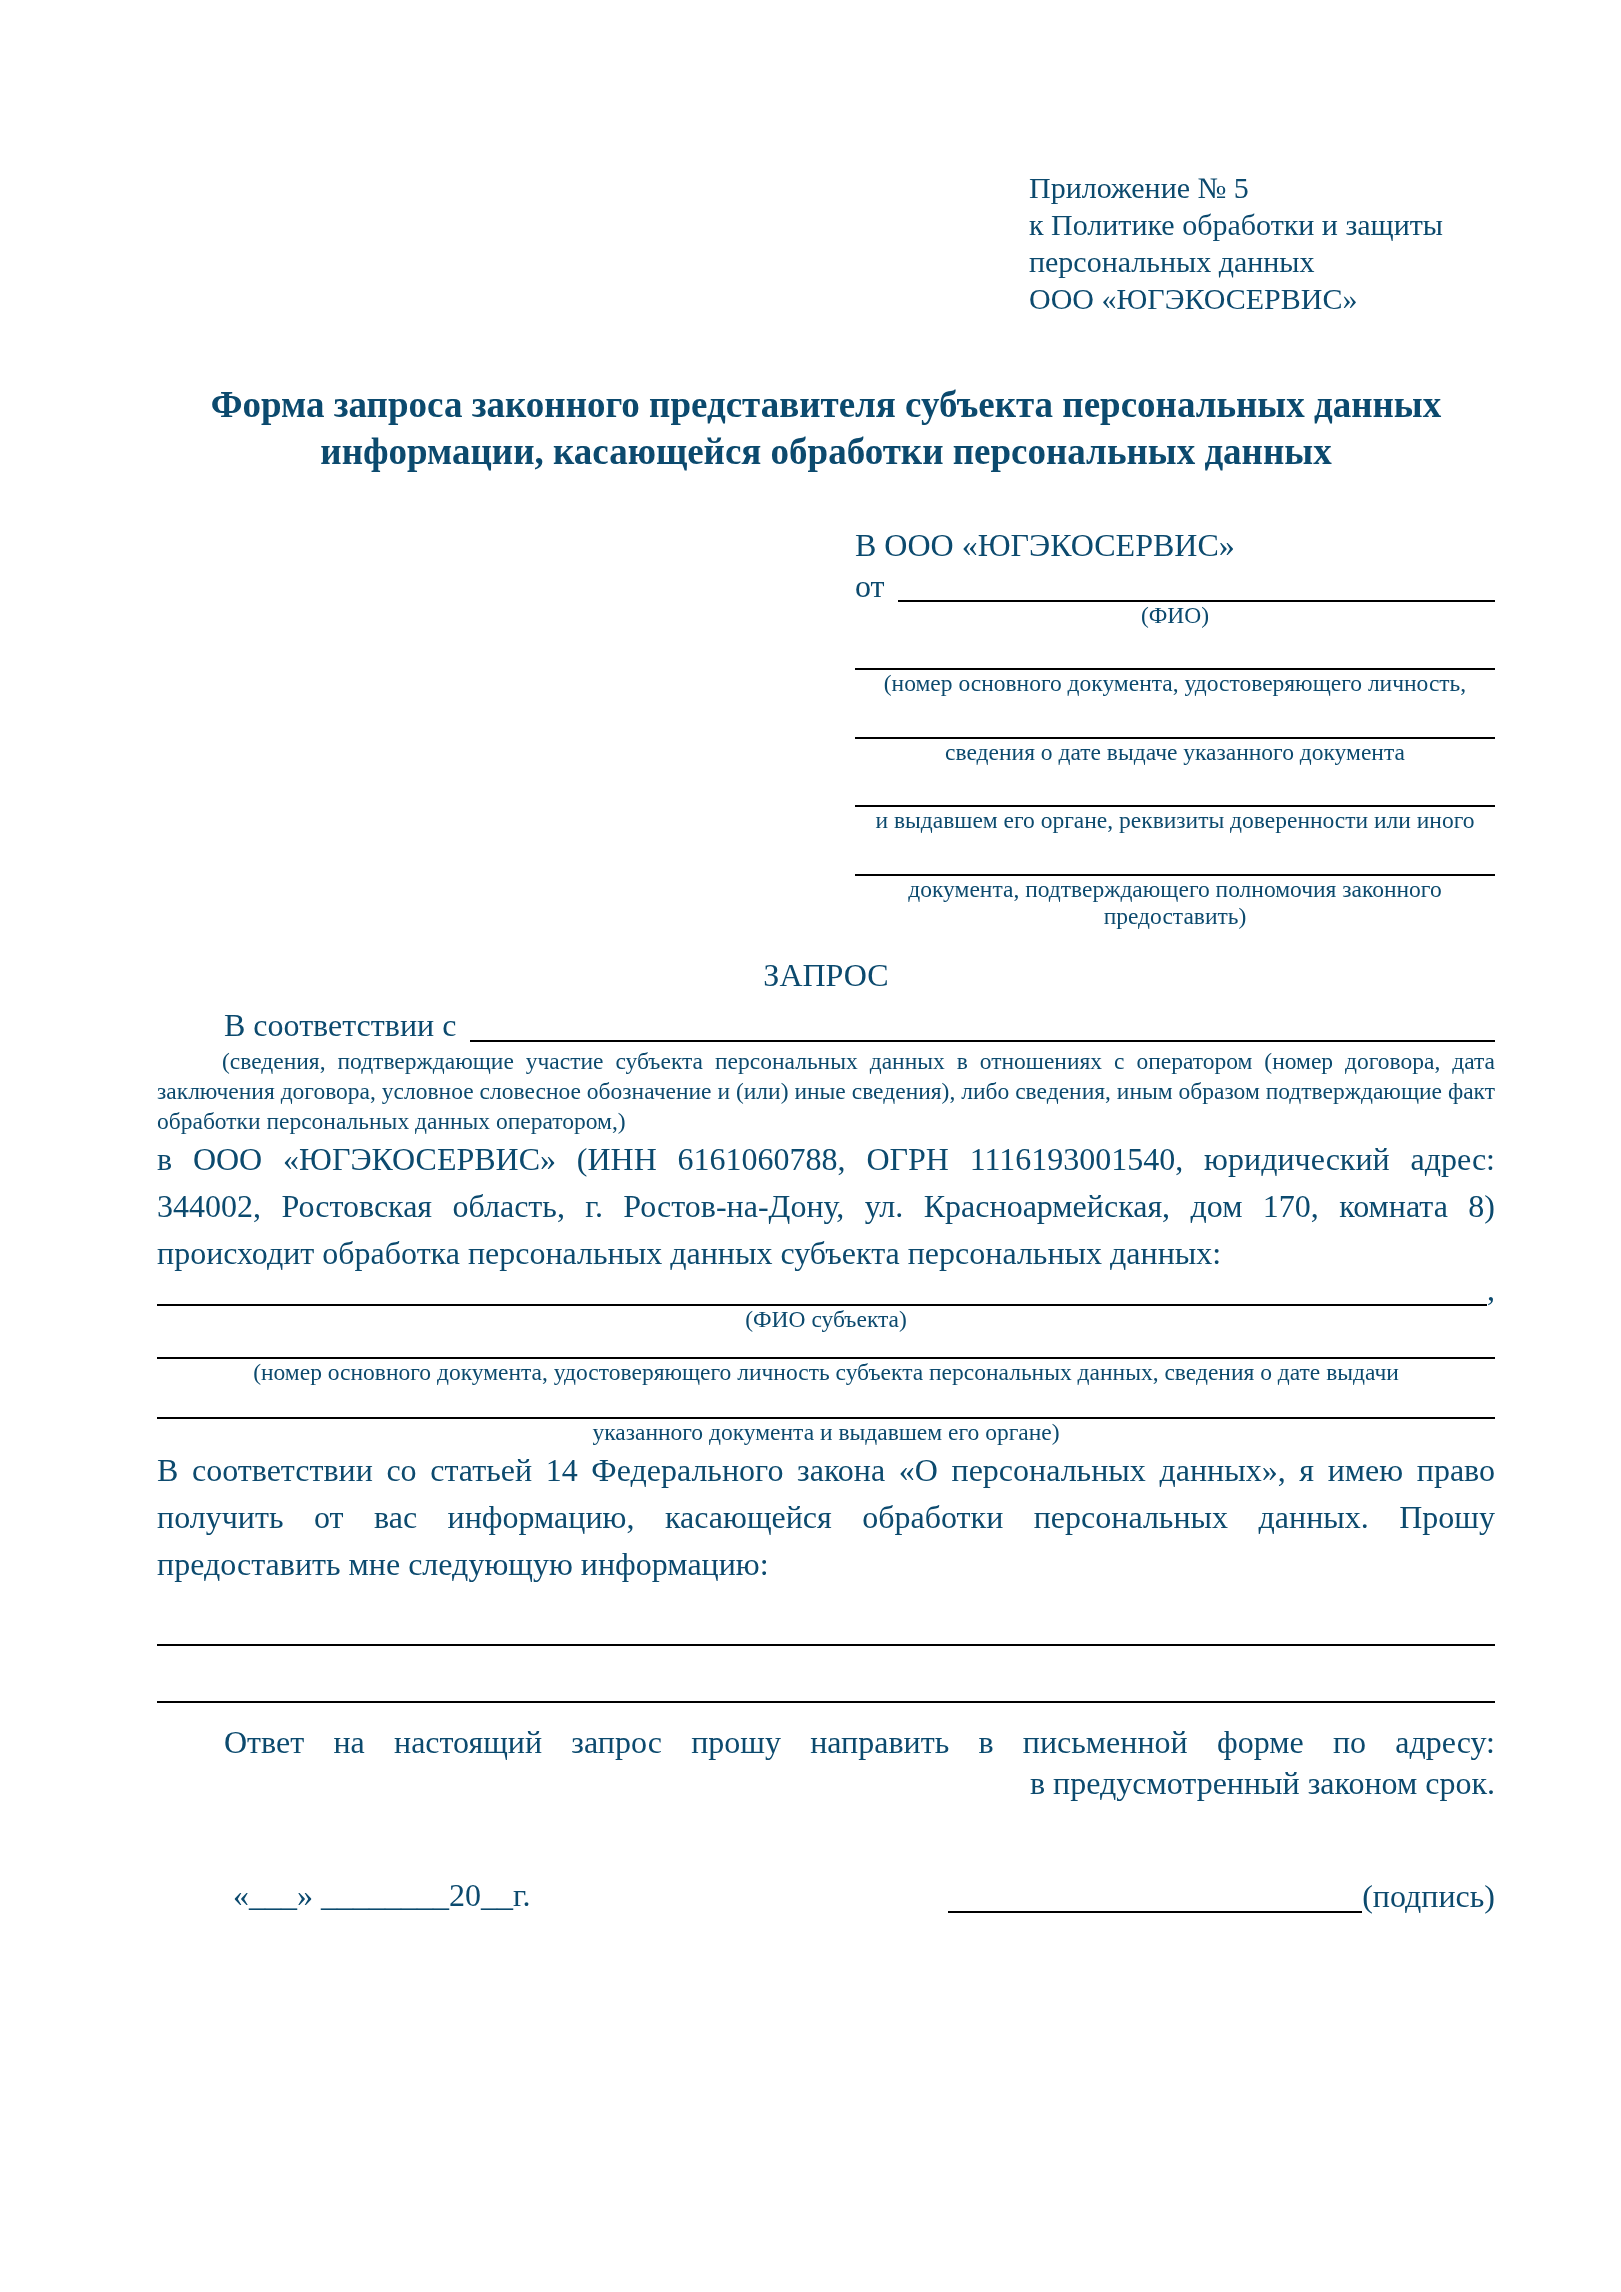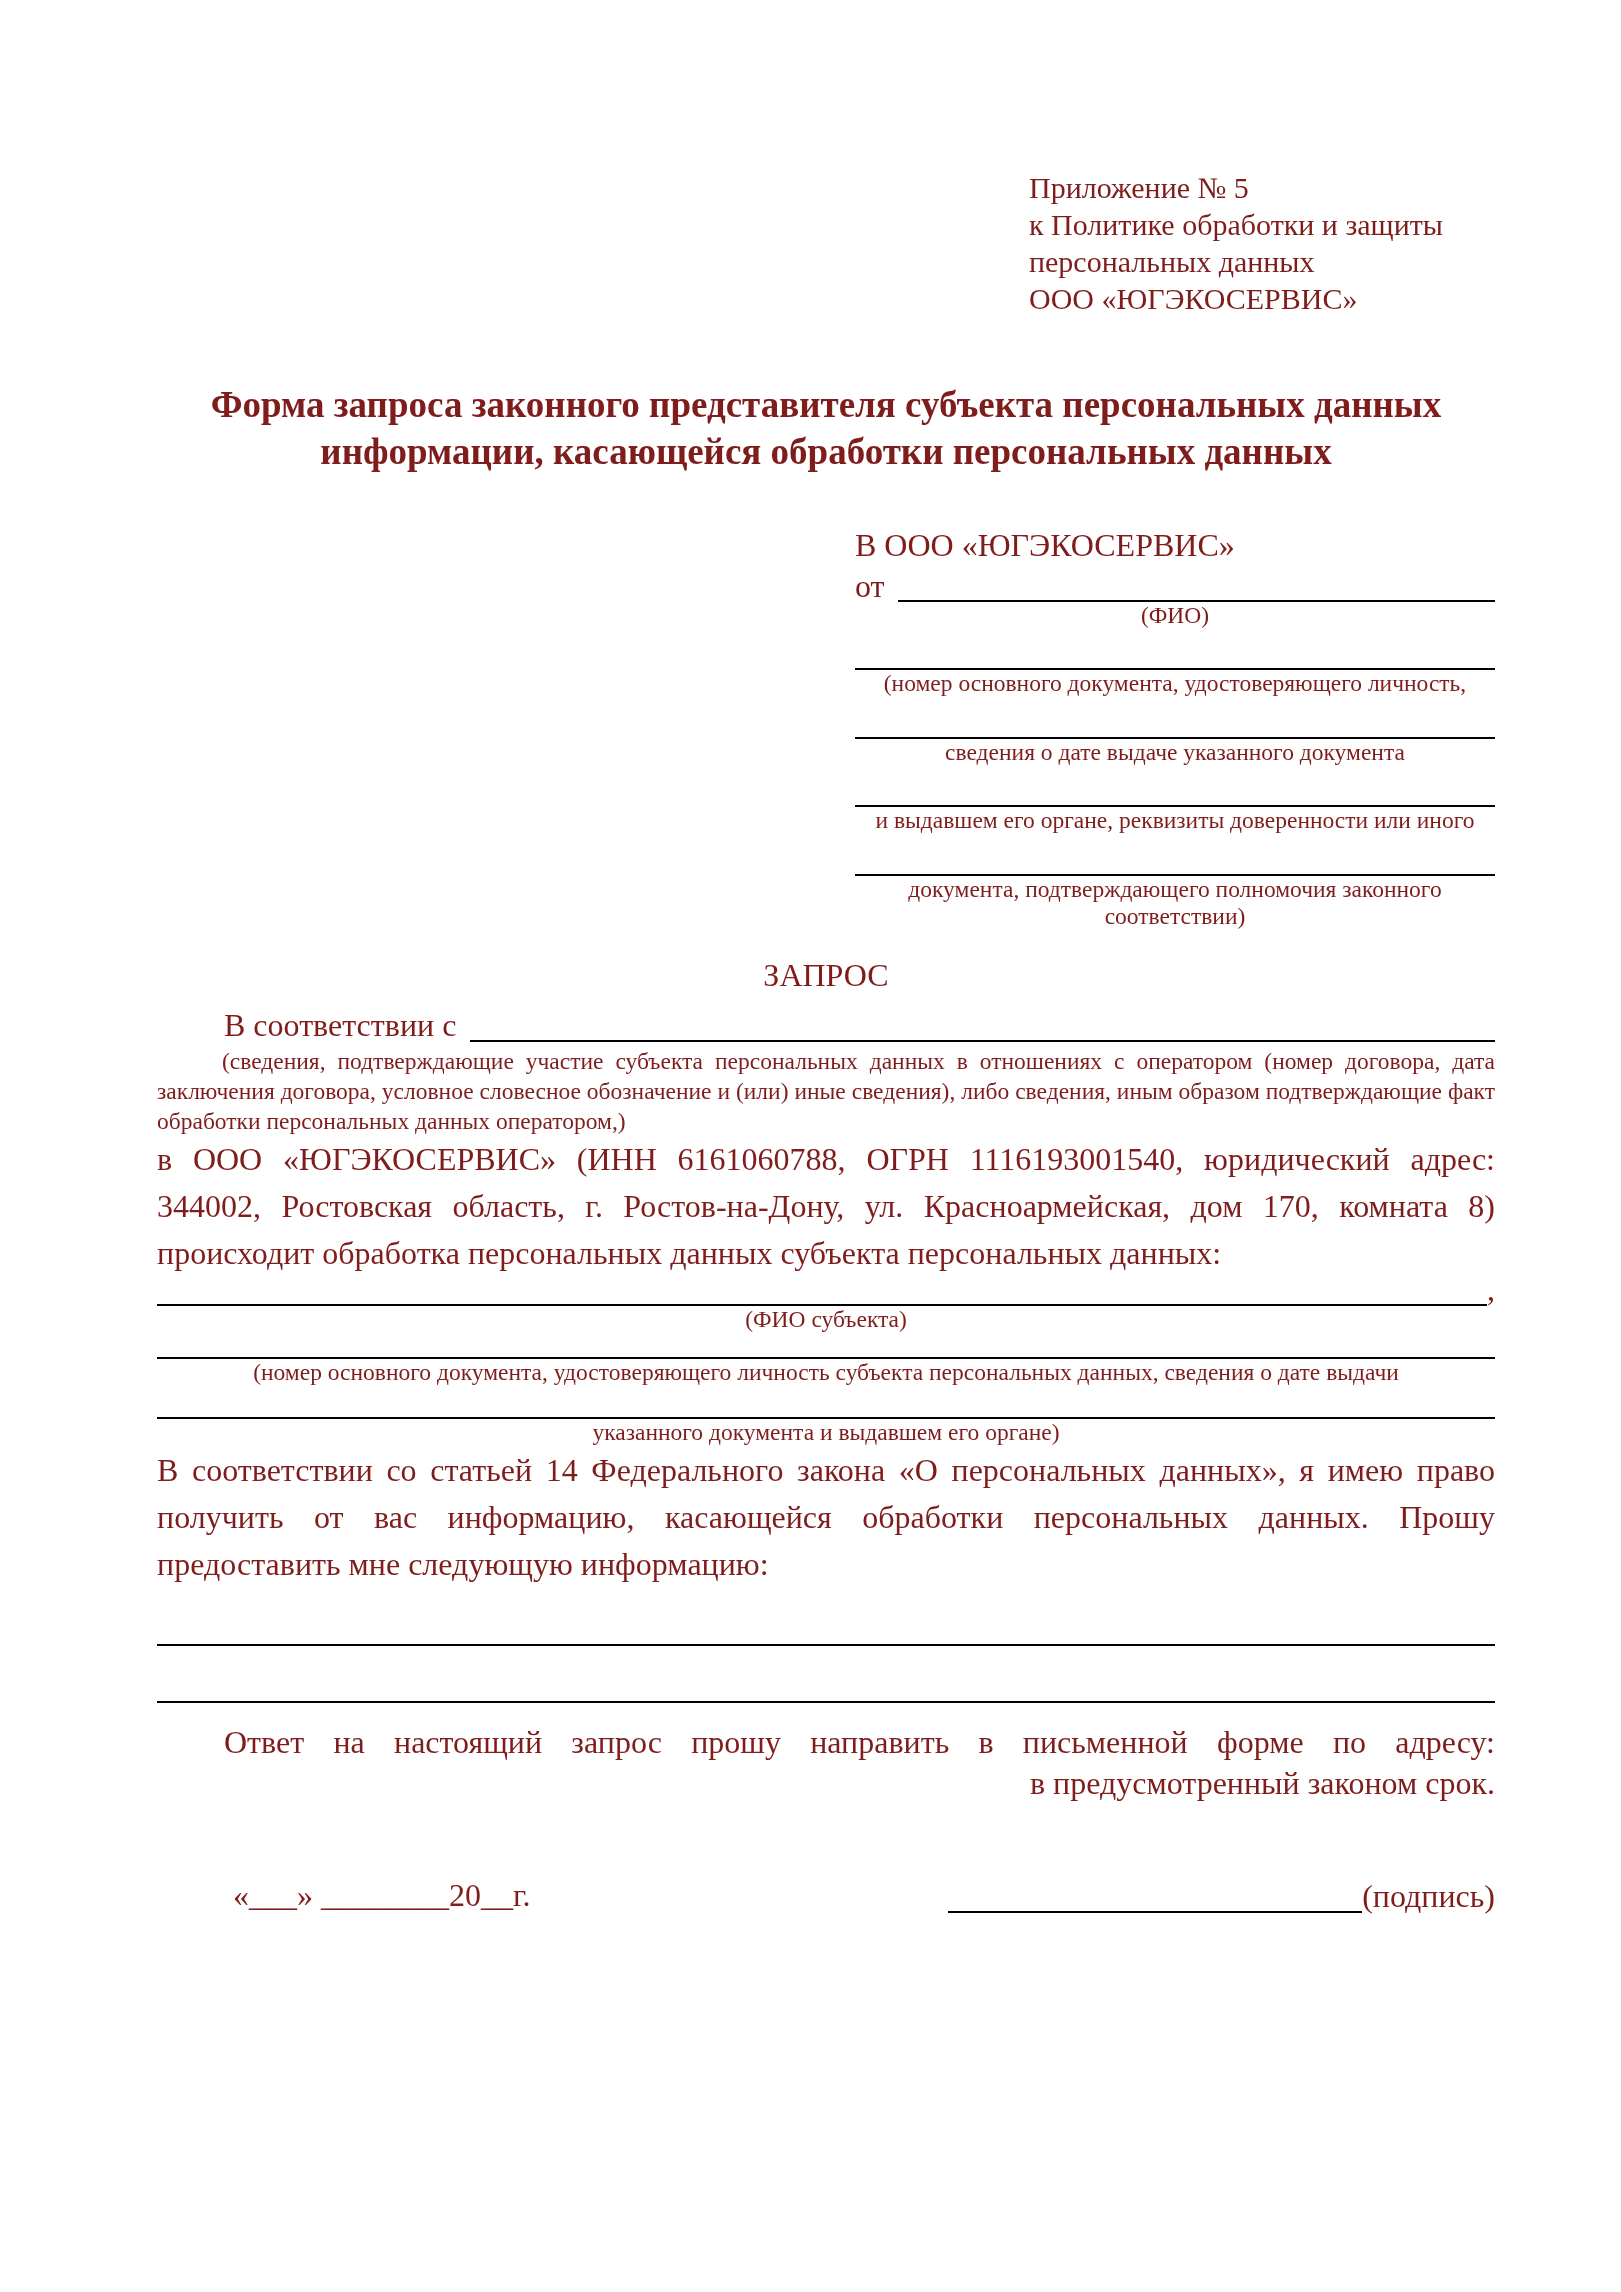--- a/index.html
+++ b/index.html
@@ -2,21 +2,21 @@
 <html lang="ru"><head>
 <meta charset="utf-8">
 <style>
   * { margin:0; padding:0; box-sizing:border-box; }
   html,body { background:#808080; }
   .page {
     position:relative;
     width:1621px; height:2293px;
     margin:0 auto;
     background:#ffffff;
-    color:#7f1d1d;
+    color:#0c4a6e;
     font-family:"Liberation Serif","DejaVu Serif",serif;
     padding:169px 126px 0 157px;
   }
   
   .header-block { margin-left:872px; font-size:30px; line-height:37px; }
   
   .doc-title {
     margin-top:64px;
     font-size:37px; line-height:47px; font-weight:bold;
     text-align:center;
@@ -87,21 +87,21 @@
     <div class="blank h42"></div>
     <div class="caption">(номер основного документа, удостоверяющего личность,</div>
 
     <div class="blank h42"></div>
     <div class="caption">сведения о дате выдаче указанного документа</div>
 
     <div class="blank h42"></div>
     <div class="caption">и выдавшем его органе, реквизиты доверенности или иного</div>
 
     <div class="blank h42"></div>
-    <div class="caption">документа, подтверждающего полномочия законного соответствии)</div>
+    <div class="caption">документа, подтверждающего полномочия законного предоставить)</div>
   </div>
 
   <div class="request-heading">ЗАПРОС</div>
 
   <div class="intro-row">
     <span class="label">В соответствии с</span>
     <span class="fill"></span>
   </div>
 
   <p class="caption-par">(сведения, подтверждающие участие субъекта персональных данных в отношениях с оператором (номер договора, дата заключения договора, условное словесное обозначение и (или) иные сведения), либо сведения, иным образом подтверждающие факт обработки персональных данных оператором,)</p>

